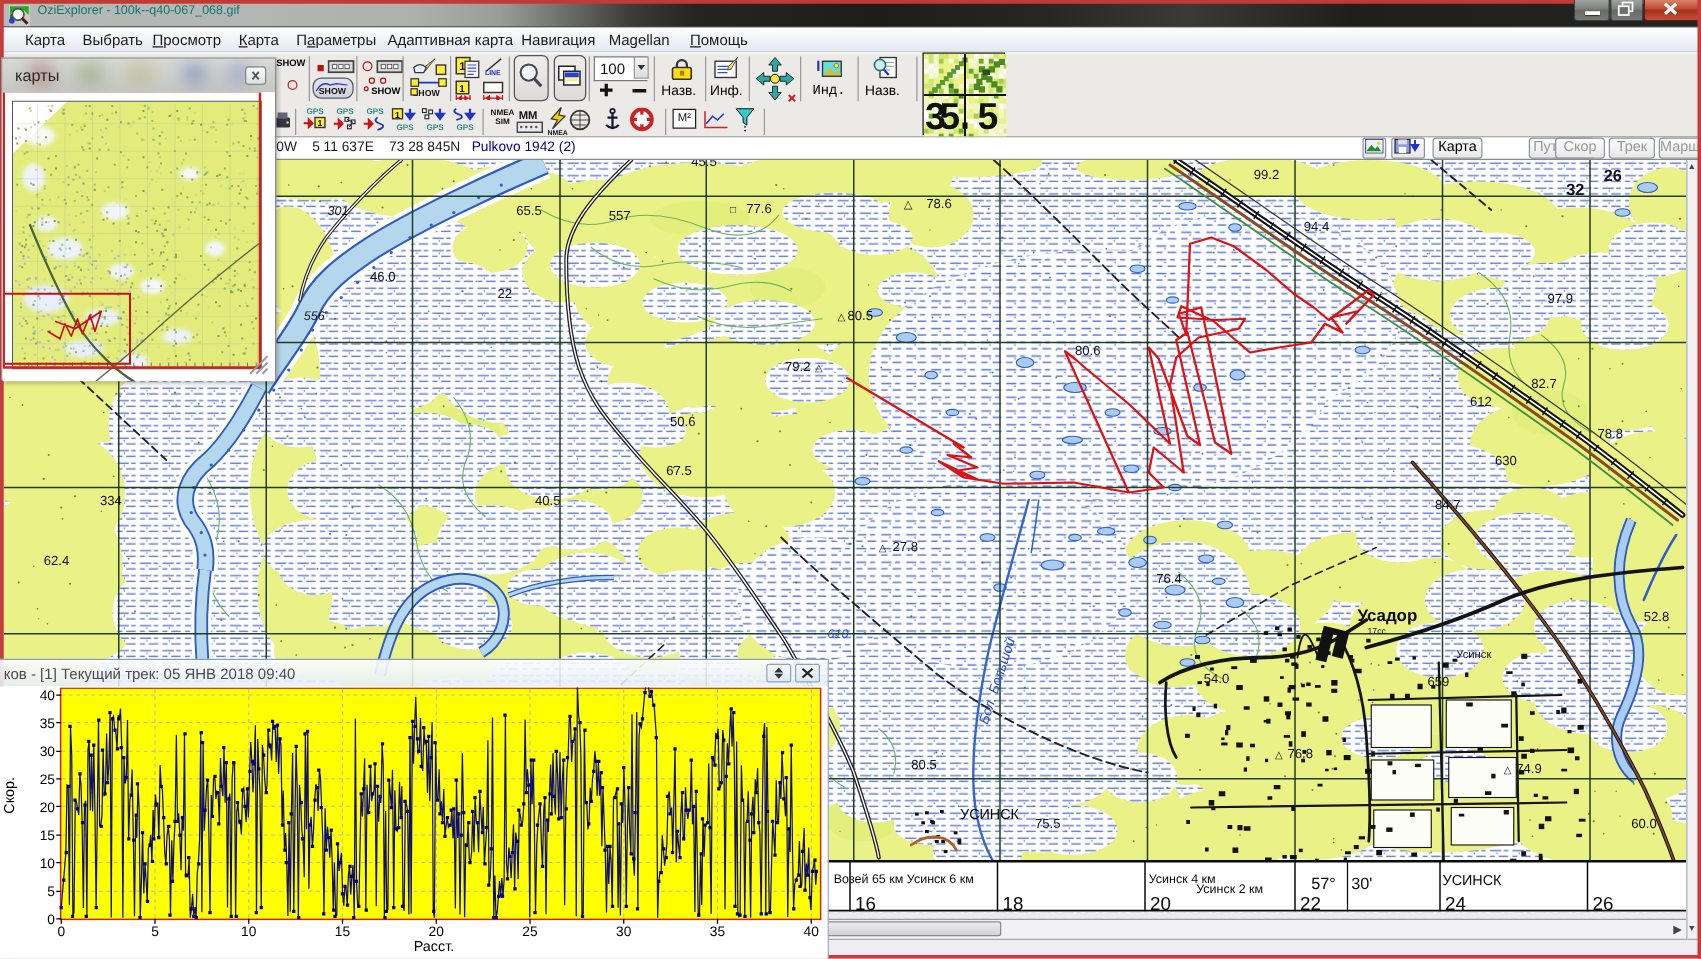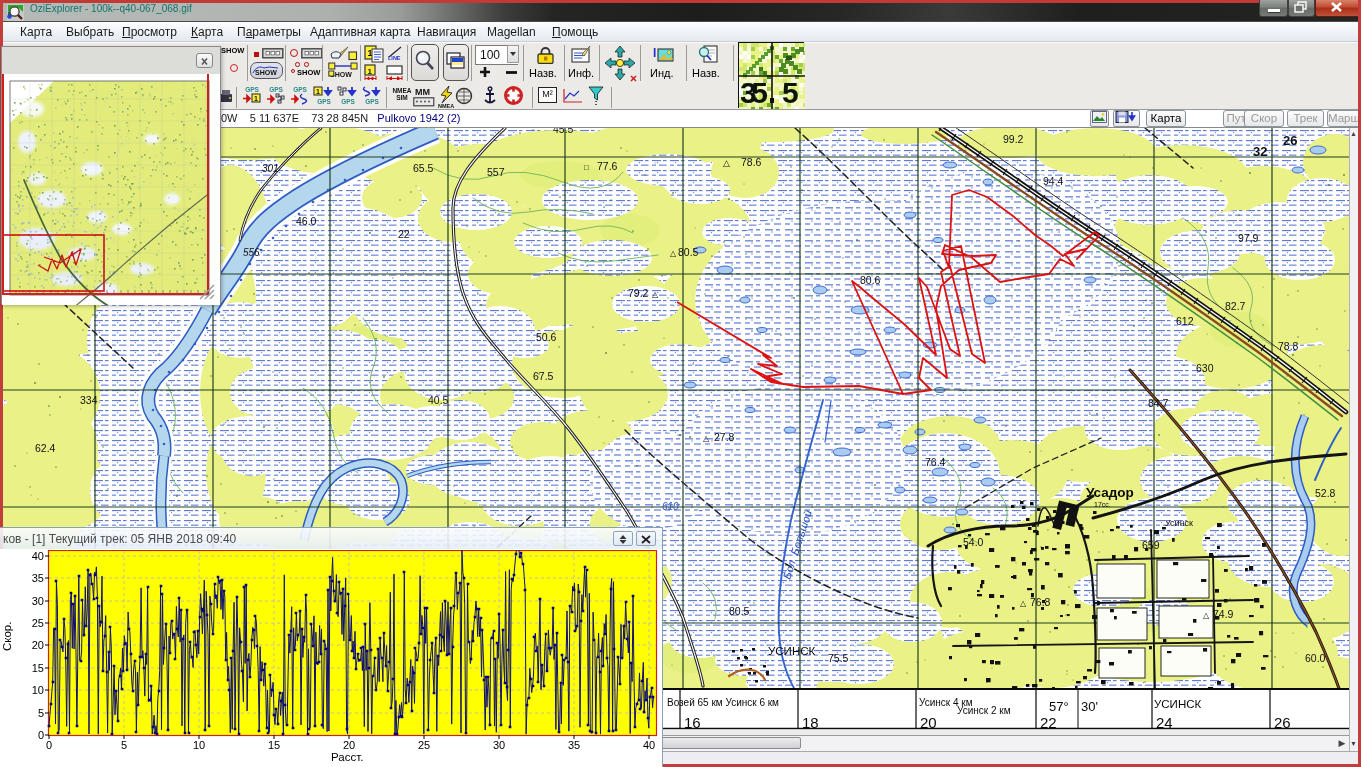--- a/index.html
+++ b/index.html
@@ -175,21 +175,21 @@
 <path d="M28,32 l5,5 M33,32 l-5,5" stroke="#cc2222" stroke-width="1.6"></path>
 </svg>
 <div class="sep1" style="left:640px"></div>
 
 <svg class="abs" style="left:653px;top:45px" width="25" height="20">
 <text x="0" y="12" font-size="12" font-weight="bold" font-family="Liberation Sans" fill="#2233cc">I</text>
 <rect x="5" y="4" width="15" height="12" fill="#66dddd" stroke="#333" stroke-width="1.1"></rect>
 <path d="M6,15 l5,-6 4,5 3,-3 2,4 Z" fill="#ddbb33"></path>
 <circle cx="16" cy="7.5" r="1.8" fill="#ffee33" stroke="#555" stroke-width="0.5"></circle>
 </svg>
-<div class="tbtxt" style="left:650px;top:67px;">Инд.</div>
+<div class="tbtxt" style="left:650px;top:67px;font-family:Liberation Mono, monospace;">Инд.</div>
 <div class="sep1" style="left:686px"></div>
 
 <svg class="abs" style="left:698px;top:45px" width="22" height="20">
 <rect x="6" y="1" width="13" height="16" fill="#fdfdfd" stroke="#333" stroke-width="1.1"></rect>
 <path d="M8,5 h9 M8,8 h9 M8,11 h6" stroke="#99a" stroke-width="0.8"></path>
 <circle cx="6" cy="7" r="4.5" fill="#cceeee" stroke="#227777" stroke-width="1.3"></circle>
 <path d="M9,10.5 L13,15" stroke="#2233cc" stroke-width="1.8"></path>
 </svg>
 <div class="tbtxt" style="left:692px;top:67px;">Назв.</div>
 <div class="sep1" style="left:733px"></div>
@@ -1800,20 +1800,28 @@
 <div class="abs" style="left:1349px;top:130px;width:9px;color:#444;font-size:7px;text-align:center;">▲</div>
 <div class="abs" style="left:1349px;top:740px;width:9px;color:#444;font-size:7px;text-align:center;">▼</div>
 
 <div class="abs" style="left:3px;top:751px;width:1355px;height:13px;background:#eeedf1;border-top:1px solid #a8a8b0;"></div>
 
 <div class="abs" style="left:0;top:0;width:3px;height:767px;background:#c43c3c;"></div>
 <div class="abs" style="left:1358px;top:0;width:3px;height:767px;background:#c43c3c;"></div>
 <div class="abs" style="left:0;top:764px;width:1361px;height:3px;background:#c43c3c;"></div>
 
 <div class="abs" style="left:1px;top:46px;width:220px;height:258px;border:1px solid #8a8a8a;background:#dcdcd8;box-shadow:1px 2px 4px rgba(0,0,0,0.3);">
+  <div class="abs" style="left:0;top:0;width:218px;height:27px;background:linear-gradient(#d8dad6,#c4c6c2);overflow:hidden;">
+    <div class="abs" style="left:22px;top:4px;width:18px;height:16px;background:#a05858;filter:blur(7px);opacity:0.55;"></div>
+    <div class="abs" style="left:60px;top:4px;width:20px;height:16px;background:#8a9a6a;filter:blur(7px);opacity:0.6;"></div>
+    <div class="abs" style="left:100px;top:4px;width:20px;height:16px;background:#bcb478;filter:blur(7px);opacity:0.6;"></div>
+    <div class="abs" style="left:145px;top:4px;width:18px;height:16px;background:#6a7ab8;filter:blur(7px);opacity:0.6;"></div>
+    <div class="abs" style="left:180px;top:4px;width:18px;height:16px;background:#8890c8;filter:blur(7px);opacity:0.6;"></div>
+    <div class="abs" style="left:10px;top:6px;font-size:13px;color:#2a2a2a;">карты</div>
+  </div>
   <div class="abs" style="left:194px;top:6px;width:17px;height:15px;background:linear-gradient(#fafafa,#e0e0e0);border:1px solid #888;border-radius:3px;"><svg width="15" height="13">
         <path d="M5,3.5 L10,9.5 M10,3.5 L5,9.5" stroke="#555" stroke-width="1.5"></path>
       </svg></div>
   <div class="abs" style="left:0;top:27px;width:218px;height:231px;background:#fff;overflow:hidden;">
   <div class="abs" style="left:0;top:-27px;"><svg width="218" height="258" viewBox="0 0 218 258">
 <defs>
             <filter id="kblur">
               <feGaussianBlur stdDeviation="1.6"></feGaussianBlur>
             </filter>
           </defs>

